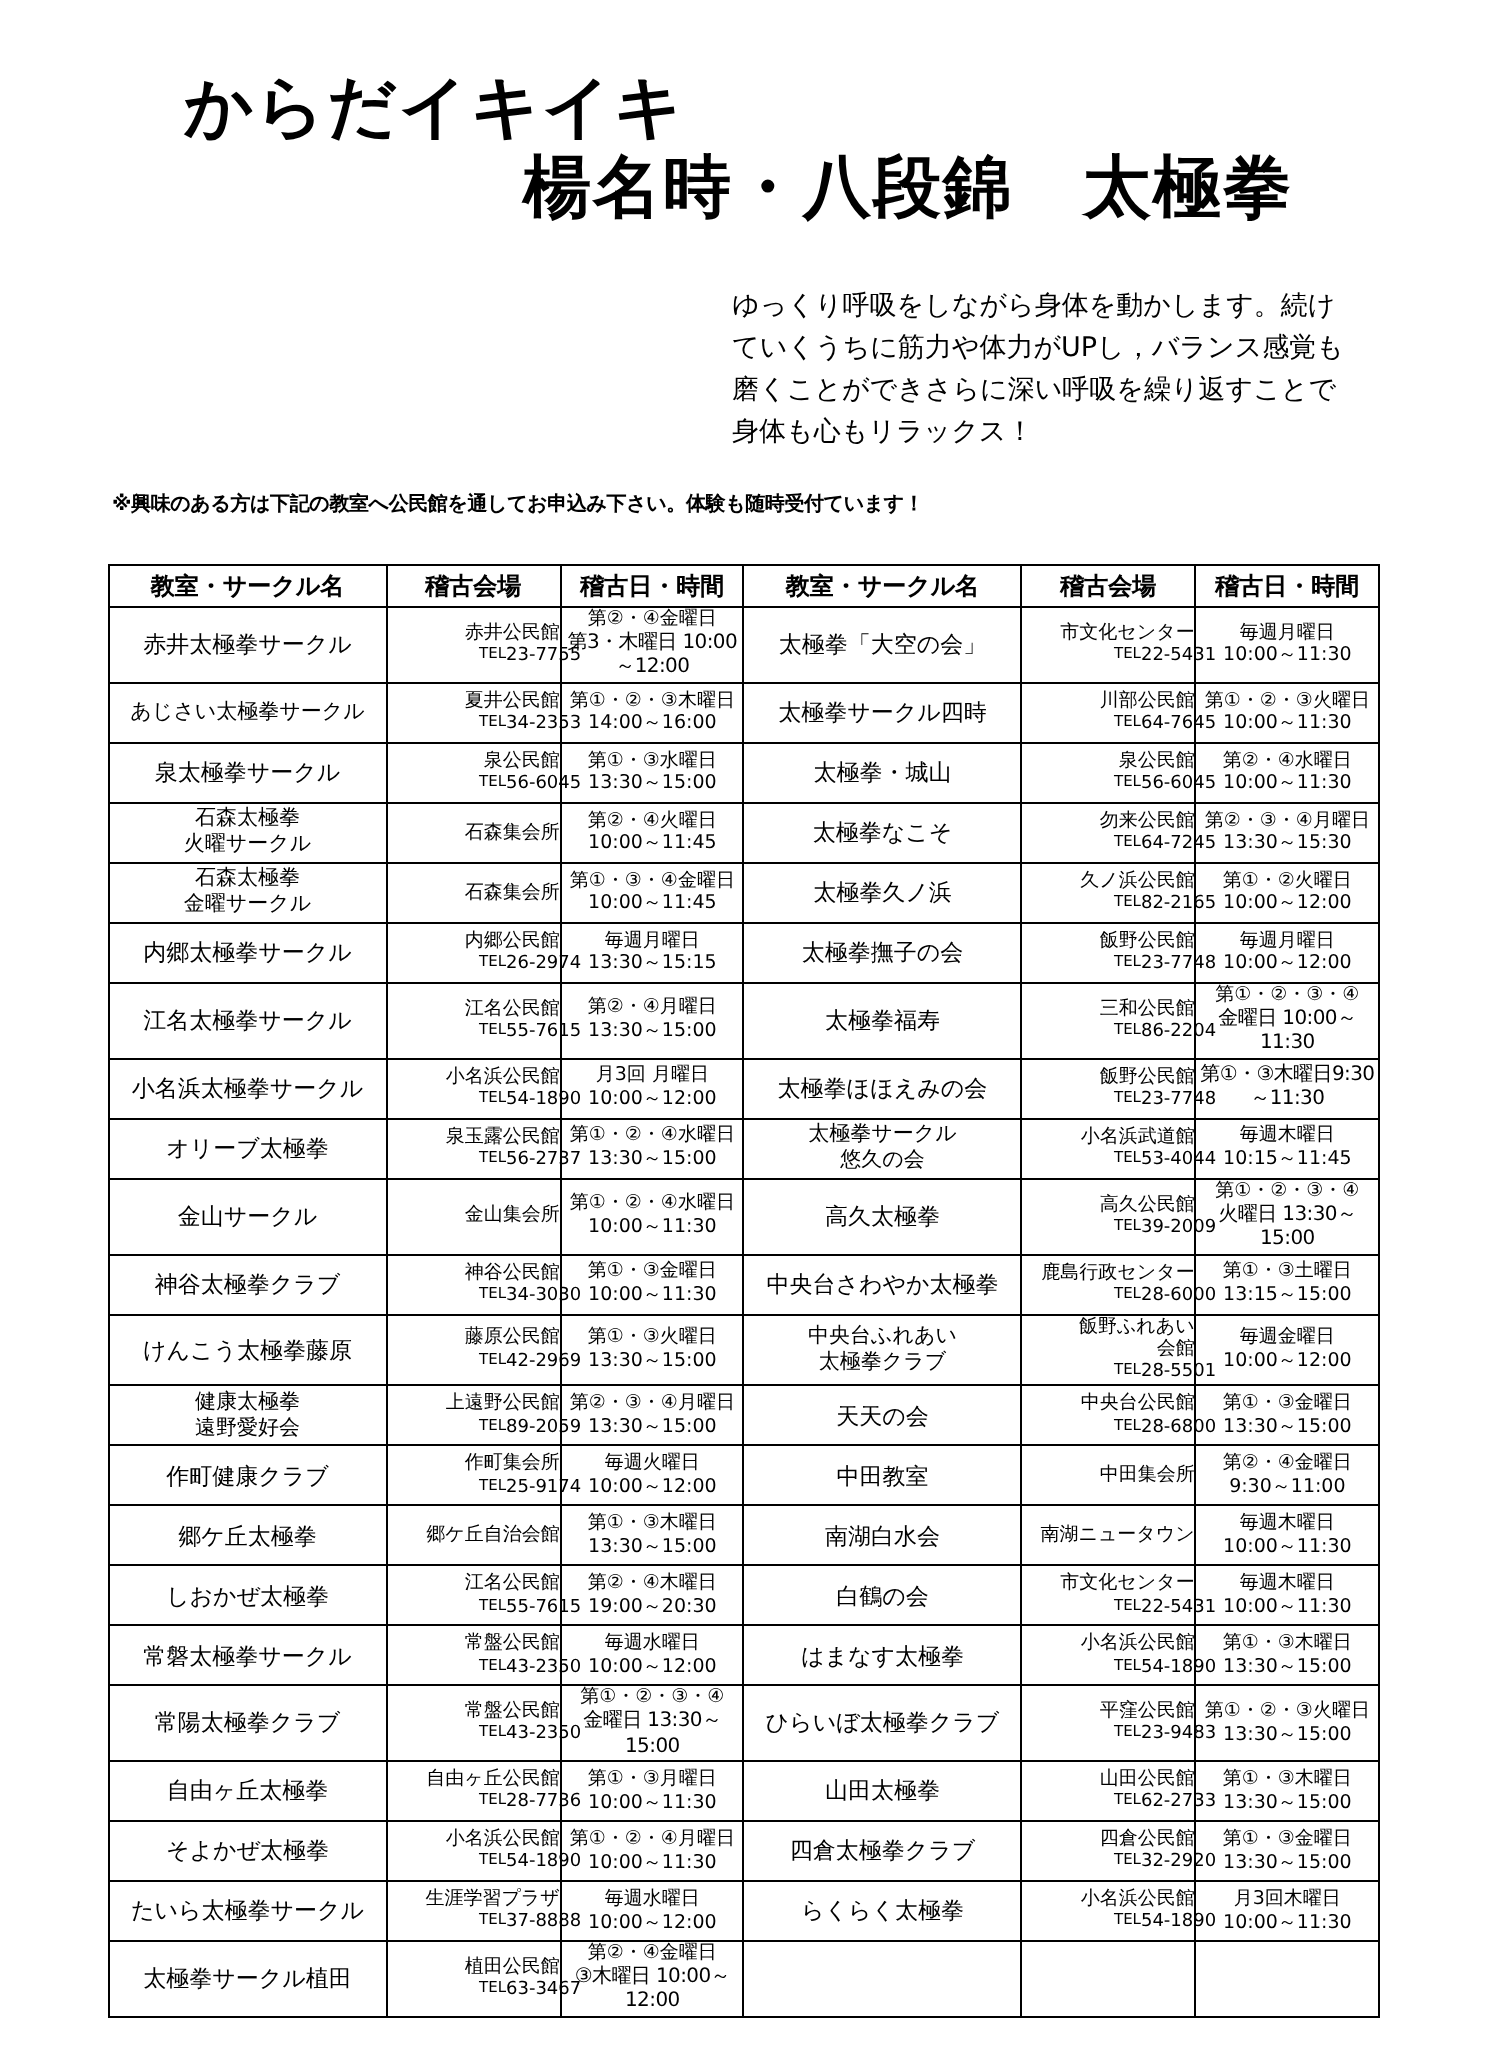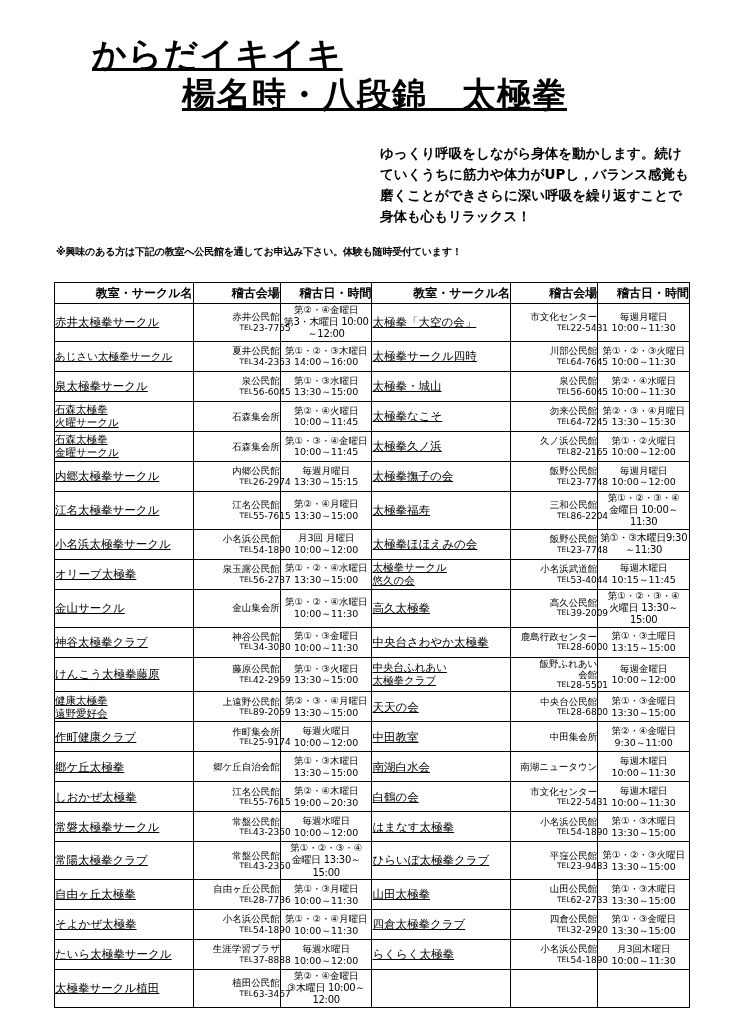--- a/index.html
+++ b/index.html
@@ -19,44 +19,44 @@
     width: 744px;
     height: 1024px;
     position: relative;
     box-sizing: border-box;
     padding: 0;
   }
 
   
   .title-block {
     padding: 36px 18px 0 0;
-    text-decoration: underline;
   }
   .title-line1 {
     font-size: 34px;
     font-weight: bold;
     letter-spacing: 1px;
     margin-left: 92px;
     line-height: 1.1;
   }
   .title-line2 {
     font-size: 34px;
     font-weight: bold;
     letter-spacing: 1px;
     margin-left: 182px;
     line-height: 1.25;
+    text-align: center;
   }
   .lead {
     position: absolute;
     top: 143px;
-    left: 380px;
+    left: 366px;
     width: 310px;
     font-size: 13.5px;
     line-height: 1.55;
-    font-weight: bold;
+    font-weight: normal;
   }
   .notice {
     position: absolute;
     top: 245px;
     left: 56px;
     width: 660px;
     font-size: 10px;
     font-weight: bold;
     letter-spacing: -0.2px;
   }
@@ -75,35 +75,35 @@
   }
   table.main col.c-name { width: 130px; }
   table.main col.c-place { width: 82px; }
   table.main col.c-day { width: 86px; }
   table.main td, table.main th {
     border: 1px solid #000;
     vertical-align: middle;
     padding: 0;
   }
   .hdr {
-    text-align: right;
+    text-align: center;
     font-size: 12px;
     font-weight: bold;
     height: 20px;
     padding: 2px 0;
   }
   .cell {
     height: 30px;
     padding: 1px 3px;
     box-sizing: border-box;
   }
   .name {
+    text-align: center;
     font-size: 11.5px;
     line-height: 1.25;
-    text-decoration: underline;
   }
   .name.small { font-size: 10.5px; }
   .place {
     font-size: 9.5px;
     line-height: 1.2;
     text-align: right;
     padding-left: 2px;
   }
   .place .tel {
     font-size: 9px;

